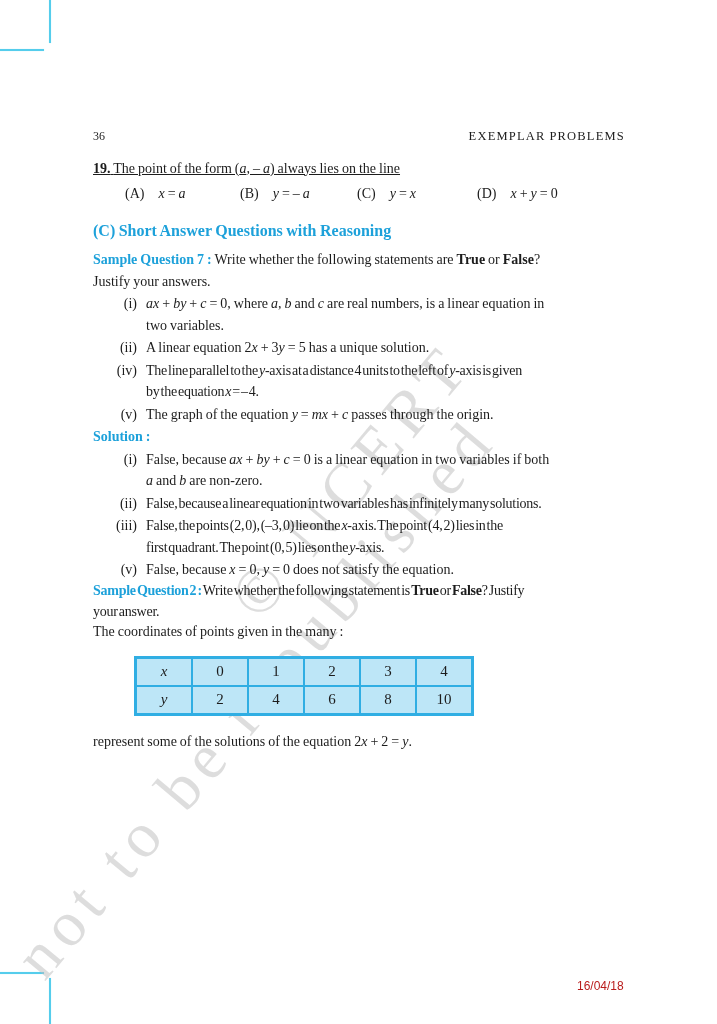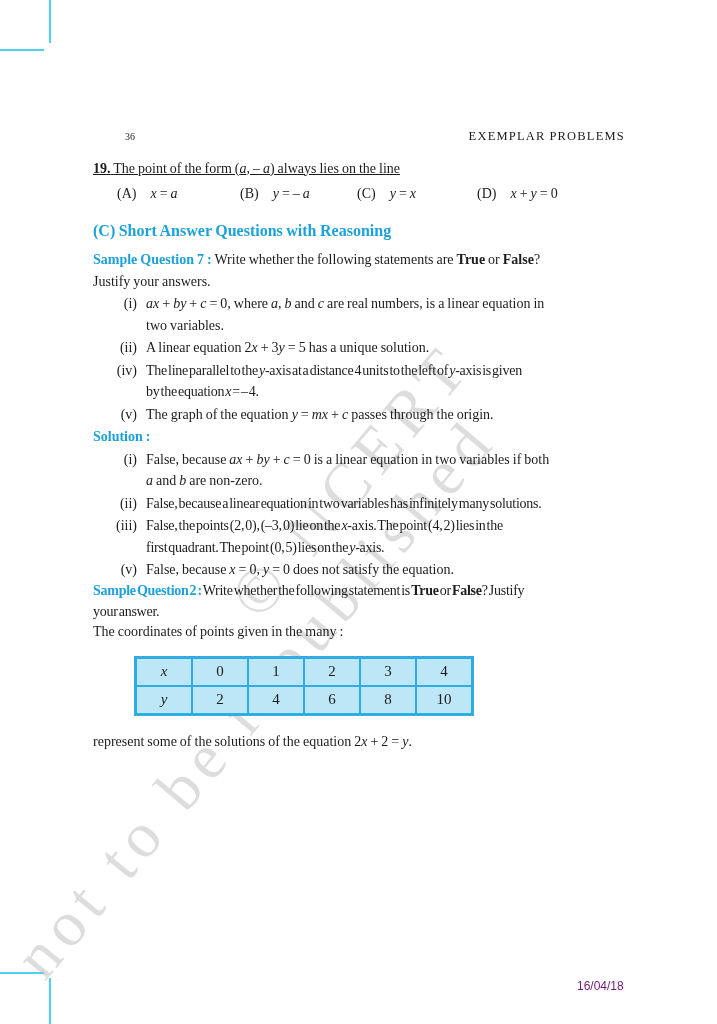--- a/index.html
+++ b/index.html
@@ -14,27 +14,27 @@
   
   .wm{position:absolute;white-space:nowrap;color:#bdbdbd;opacity:0.5;
       font-family:"Liberation Serif",serif;transform-origin:0 0;transform:rotate(-50deg);
       z-index:0;pointer-events:none;}
   .wm1{left:215px;top:585px;font-size:64px;letter-spacing:9px;}
   .wm2{left:0px;top:945px;font-size:64px;letter-spacing:8px;}
   
   .content{position:absolute;left:93px;top:0;width:532px;z-index:1;
            font-size:14px;line-height:21.5px;word-spacing:-0.5px;}
   .pg-header{margin-top:126px;display:flex;justify-content:space-between;align-items:baseline;}
-  .pg-num{font-size:10px;margin-left:32px;}
+  .pg-num{font-size:12px;}
   .pg-title{font-size:12.5px;letter-spacing:1.2px;}
   .q19{margin-top:10px;text-decoration:underline;}
   .qnum{font-weight:bold;}
   .options{margin-top:4px;position:relative;height:22px;}
   .opt{position:absolute;top:0;white-space:nowrap;}
-  .opt:nth-child(1){left:24px;}
+  .opt:nth-child(1){left:32px;}
   .opt:nth-child(2){left:147px;text-align:right;}
   .opt:nth-child(3){left:264px;}
   .opt:nth-child(4){left:384px;}
   .opt .frm{margin-left:14px;}
   h2.sec{margin:14px 0 0 0;font-size:16px;line-height:23px;color:#1da1da;font-weight:bold;}
   .accent{color:#1da1da;font-weight:bold;}
   .lead{margin:7px 0 0 0;}
   .lead2{margin-top:-2px;}
   .intro{margin-top:-2px;}
   .qlist{margin-top:1px;}
@@ -45,21 +45,21 @@
   .tight{letter-spacing:-0.25px;word-spacing:-2.2px;}
   .sol-label{margin-top:0;}
   table.vals{border-collapse:collapse;margin:11px 0 0 41px;background:#bde6f7;
              border:3px solid #30aee3;}
   table.vals td{border:2px solid #30aee3;width:54px;height:26px;text-align:center;
                 font-size:15px;padding:0;}
   td.hdr{font-style:italic;}
   .after{margin-top:15px;}
   .sol2{margin-top:0;}
   .footer-date{position:absolute;left:577px;top:979px;z-index:1;
-               font-family:"Liberation Sans",sans-serif;font-size:12px;color:#701a75;}
+               font-family:"Liberation Sans",sans-serif;font-size:12px;color:#b91c1c;}
   i{font-family:"Liberation Serif",serif;}
 </style>
 </head>
 <body>
 
 <div class="page">
 
   <div class="crop crop-v-top"></div>
   <div class="crop crop-h-top"></div>
   <div class="crop crop-h-bottom"></div>

